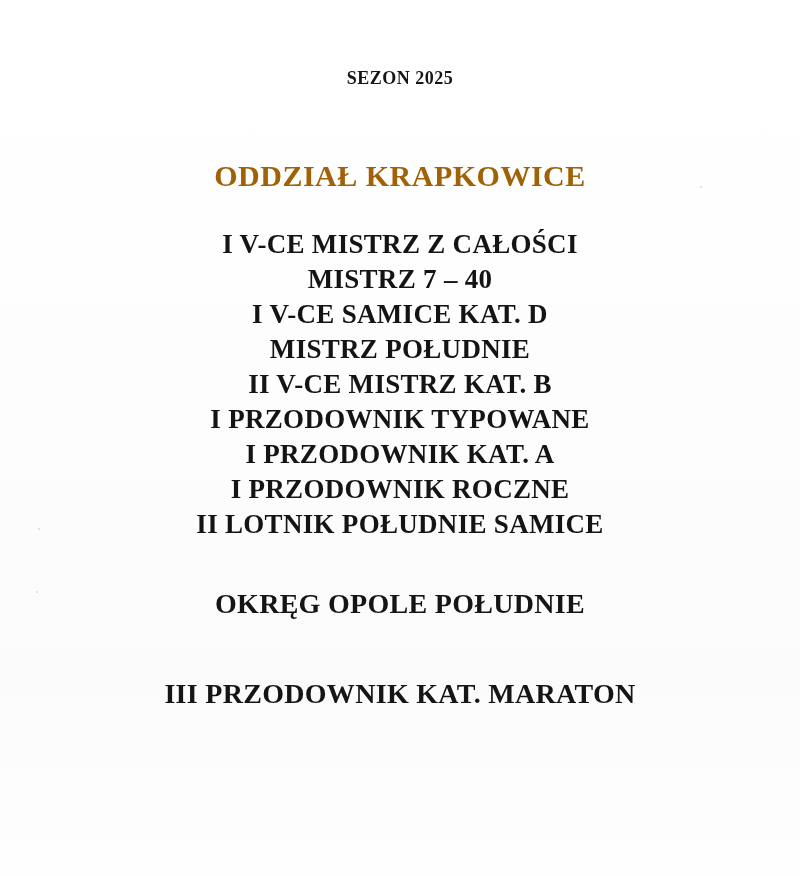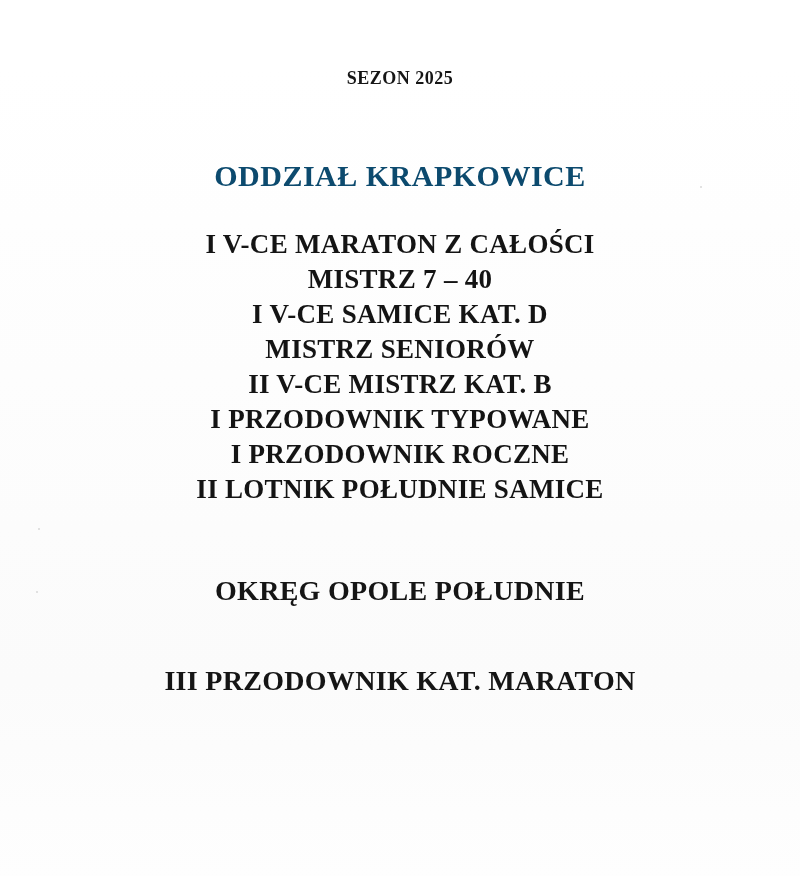--- a/index.html
+++ b/index.html
@@ -41,36 +41,36 @@
     font-size: 18px;
     letter-spacing: 0.5px;
     margin-top: 68px;
     color: #161616;
   }
   .branch-title {
     font-weight: bold;
     font-size: 30px;
     letter-spacing: 0.5px;
     margin-top: 70px;
-    color: #0c4a6e;
+    color: #a16207;
   }
   .awards-block {
     margin-top: 34px;
   }
   .award-line {
     font-weight: bold;
     font-size: 27px;
     line-height: 35px;
     color: #141414;
     letter-spacing: 0.3px;
   }
   .region-title {
     font-weight: bold;
     font-size: 28px;
-    margin-top: 68px;
+    margin-top: 46px;
     color: #151515;
     letter-spacing: 0.3px;
   }
   .region-award {
     font-weight: bold;
     font-size: 28px;
     margin-top: 58px;
     color: #151515;
     letter-spacing: 0.3px;
   }
@@ -92,26 +92,27 @@
   <span class="speck" style="left:36px; top:523px;"></span>
   <span class="speck" style="left:700px; top:118px;"></span>
 
   <div class="content">
 
     <div class="season-title">SEZON 2025</div>
 
     <div class="branch-title">ODDZIAŁ KRAPKOWICE</div>
 
     <div class="awards-block">
-      <div class="award-line">I V-CE MARATON Z CAŁOŚCI</div>
+      <div class="award-line">I V-CE MISTRZ Z CAŁOŚCI</div>
       <div class="award-line">MISTRZ  7 – 40</div>
       <div class="award-line">I V-CE SAMICE  KAT.  D</div>
-      <div class="award-line">MISTRZ SENIORÓW</div>
+      <div class="award-line">MISTRZ POŁUDNIE</div>
       <div class="award-line">II V-CE MISTRZ   KAT. B</div>
       <div class="award-line">I PRZODOWNIK TYPOWANE</div>
+      <div class="award-line">I PRZODOWNIK KAT. A</div>
       <div class="award-line">I PRZODOWNIK ROCZNE</div>
       <div class="award-line">II LOTNIK POŁUDNIE SAMICE</div>
     </div>
 
     <div class="region-title">OKRĘG OPOLE POŁUDNIE</div>
 
     <div class="region-award">III PRZODOWNIK KAT. MARATON</div>
 
   </div>
 </div>

